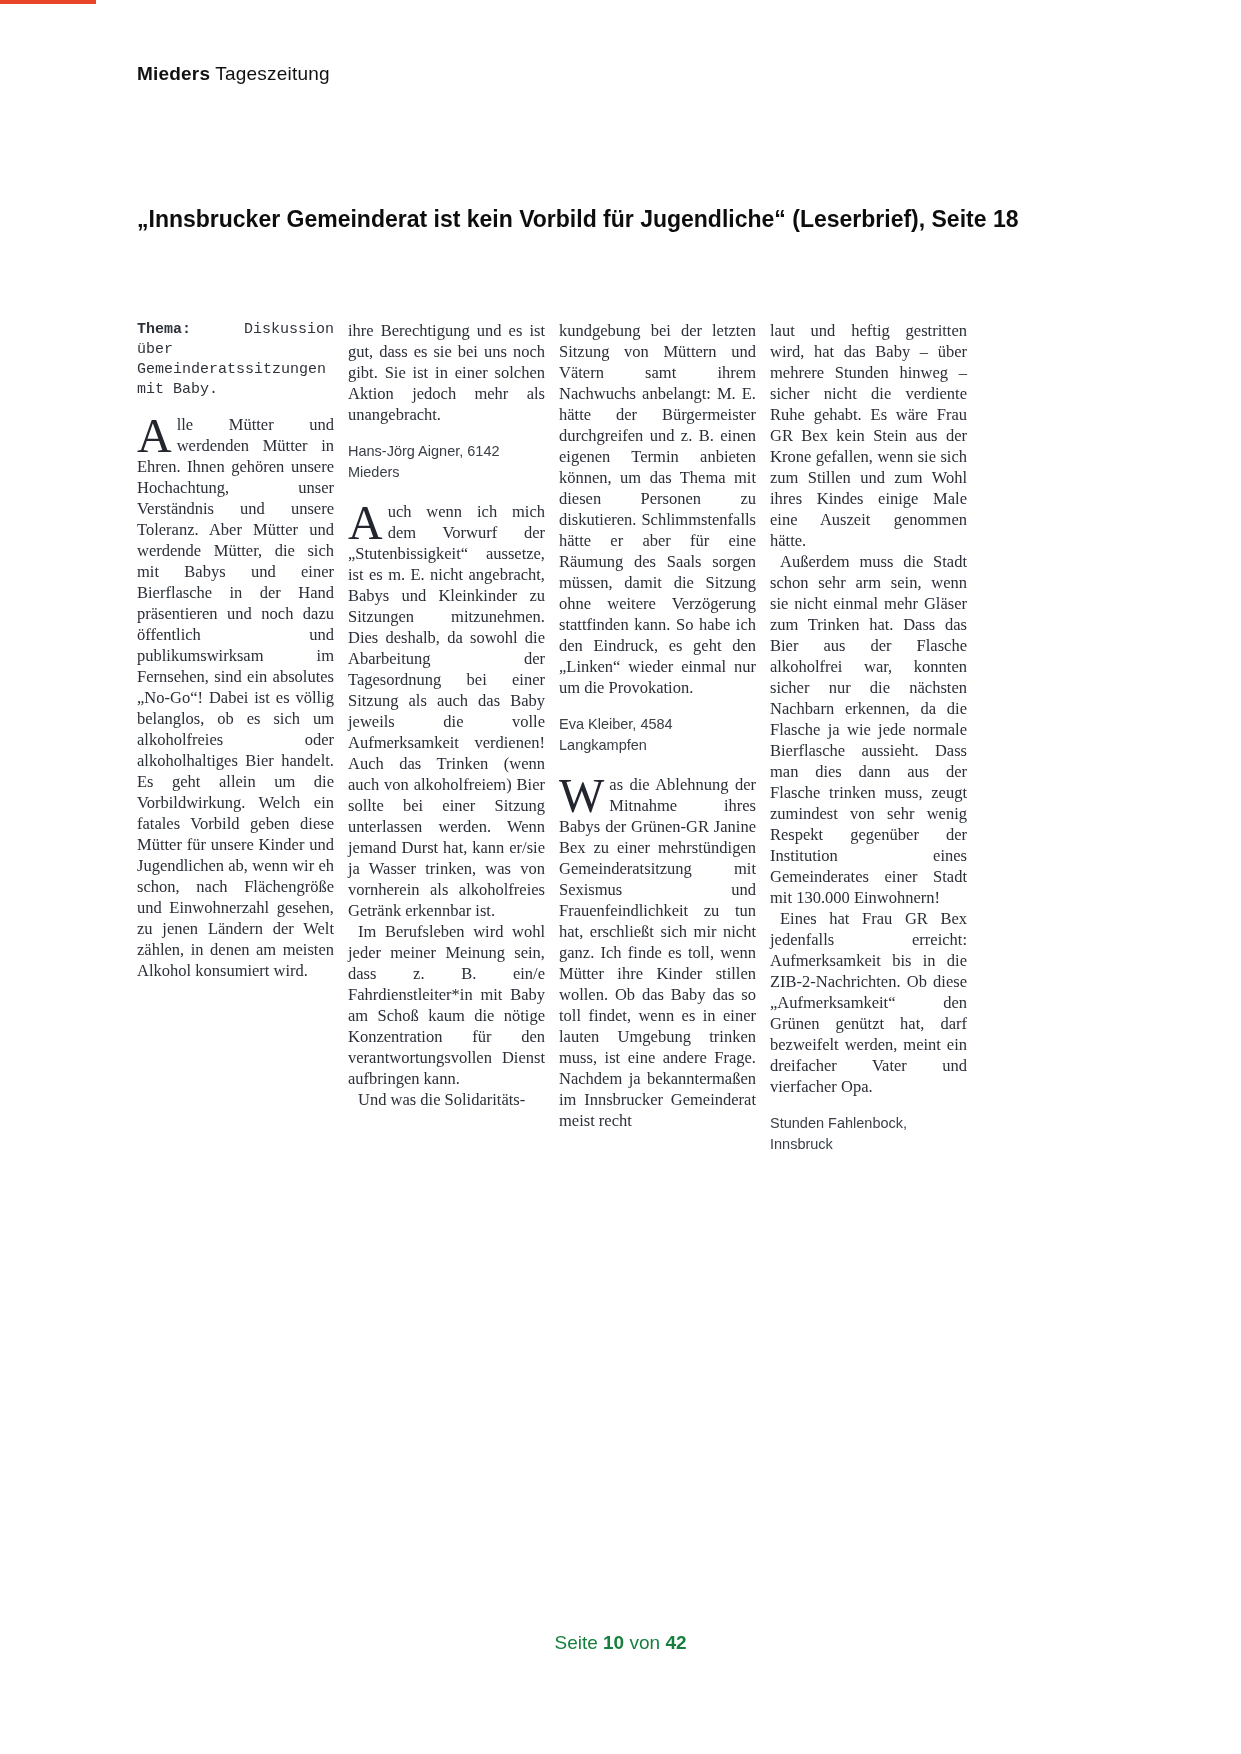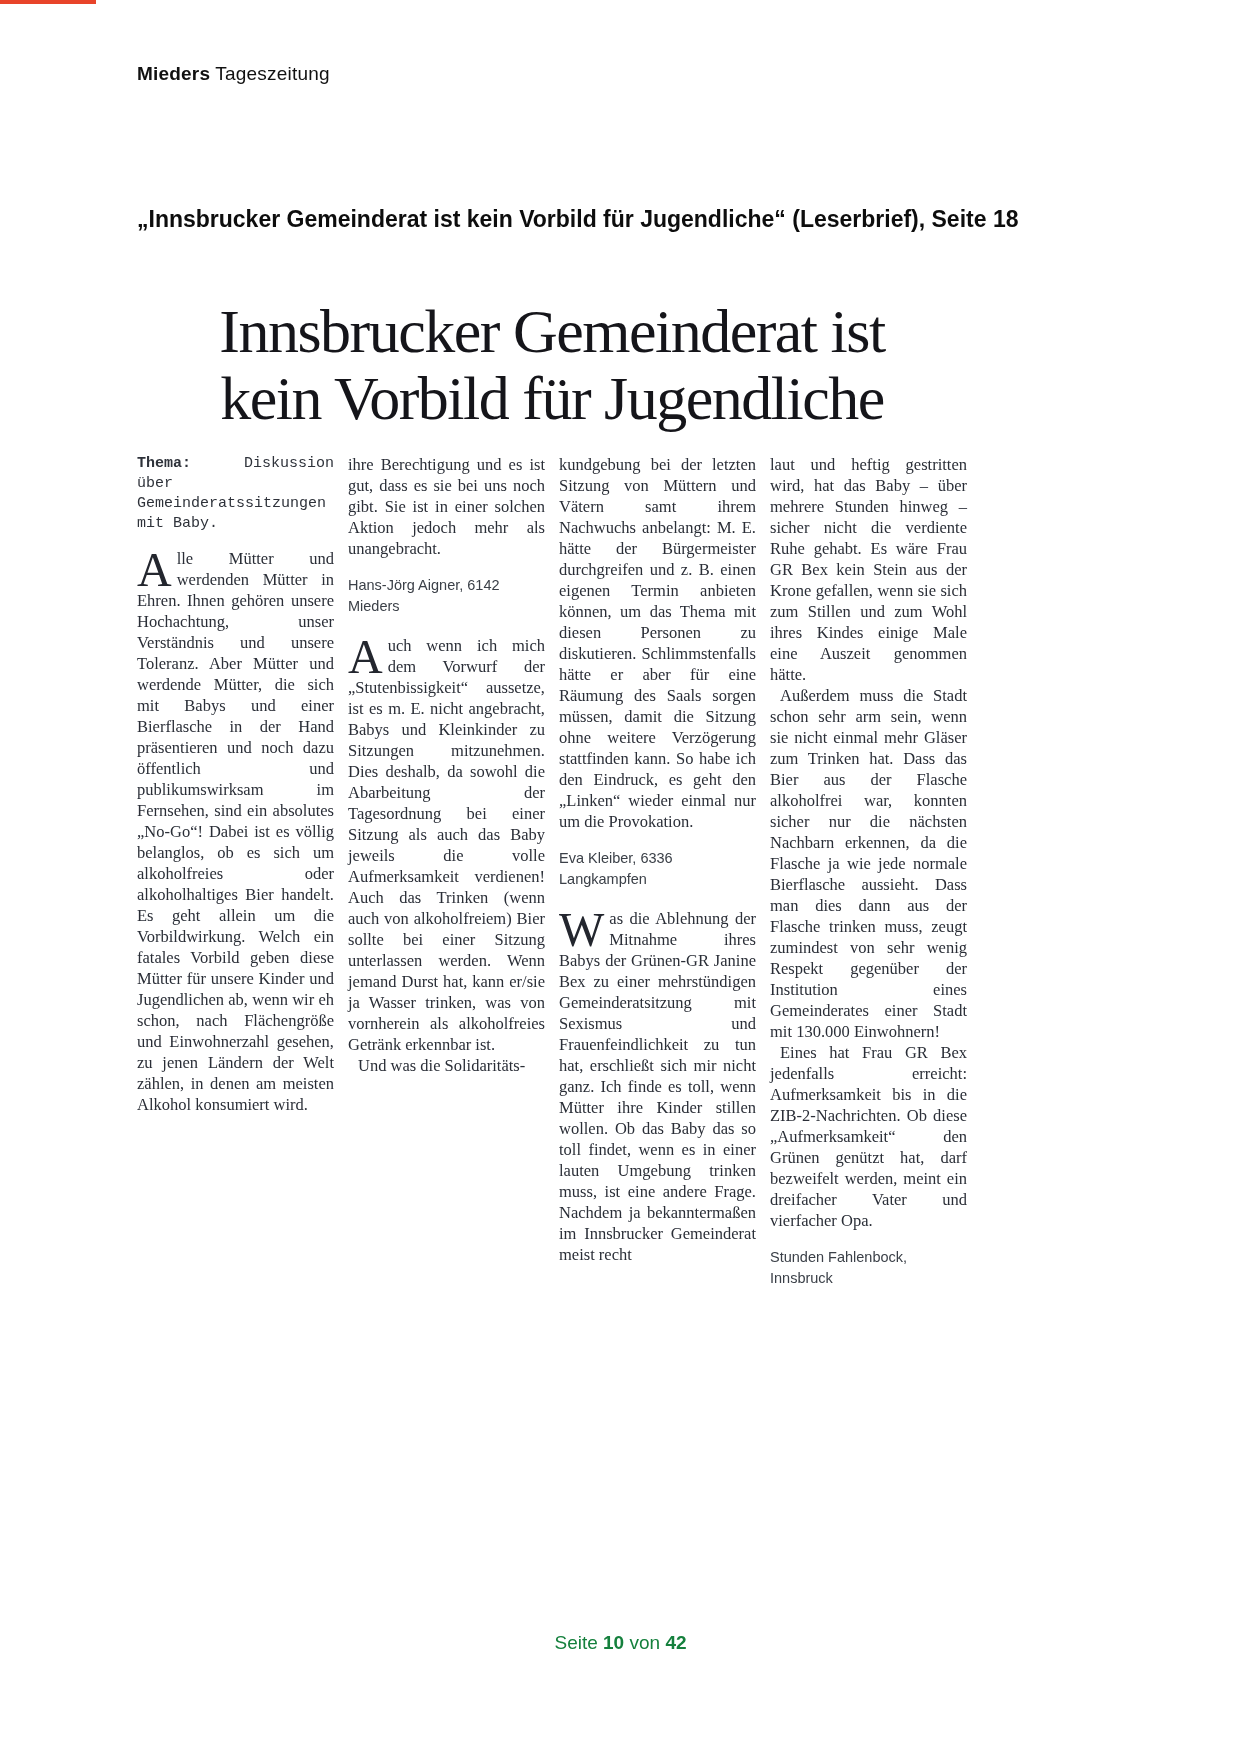--- a/index.html
+++ b/index.html
@@ -48,42 +48,39 @@
 </head>
 <body>
 
 <div class="top-mark"></div>
 
 <div class="brand"><span class="b">Mieders</span> <span>Tageszeitung</span></div>
 
 <div class="doc-title">„Innsbrucker Gemeinderat ist kein Vorbild für Jugendliche“ (Leserbrief), Seite 18</div>
 
 <div class="article">
-  <div class="headline">
-    <div>Innsbrucker Gemeinderat ist</div>
-    <div>kein Vorbild für Jugendliche</div>
-  </div>
 
   <div class="columns">
 
     <div class="col">
       <p class="lead"><span class="b">Thema:</span> <span>Diskussion über Gemeinderatssitzungen mit Baby.</span></p>
       <p class="dropcap-para"><span class="dropcap">A</span><span>lle Mütter und werdenden Mütter in Ehren. Ihnen gehören unsere Hochachtung, unser Verständnis und unsere Toleranz. Aber Mütter und werdende Mütter, die sich mit Babys und einer Bierflasche in der Hand präsentieren und noch dazu öffentlich und publikumswirksam im Fernsehen, sind ein absolutes „No-Go“! Dabei ist es völlig belanglos, ob es sich um alkoholfreies oder alkoholhaltiges Bier handelt. Es geht allein um die Vorbildwirkung. Welch ein fatales Vorbild geben diese Mütter für unsere Kinder und Jugendlichen ab, wenn wir eh schon, nach Flächengröße und Einwohnerzahl gesehen, zu jenen Ländern der Welt zählen, in denen am meisten Alkohol konsumiert wird.</span></p>
     </div>
 
     <div class="col">
       <p class="para">ihre Berechtigung und es ist gut, dass es sie bei uns noch gibt. Sie ist in einer solchen Aktion jedoch mehr als unangebracht.</p>
       <p class="signature">Hans-Jörg Aigner, 6142 Mieders</p>
       <p class="dropcap-para"><span class="dropcap">A</span><span>uch wenn ich mich dem Vorwurf der „Stutenbissigkeit“ aussetze, ist es m. E. nicht angebracht, Babys und Kleinkinder zu Sitzungen mitzunehmen. Dies deshalb, da sowohl die Abarbeitung der Tagesordnung bei einer Sitzung als auch das Baby jeweils die volle Aufmerksamkeit verdienen! Auch das Trinken (wenn auch von alkoholfreiem) Bier sollte bei einer Sitzung unterlassen werden. Wenn jemand Durst hat, kann er/sie ja Wasser trinken, was von vornherein als alkoholfreies Getränk erkennbar ist.</span></p>
+      <p class="para indent">Im Berufsleben wird wohl jeder meiner Meinung sein, dass z. B. ein/e Fahrdienstleiter*in mit Baby am Schoß kaum die nötige Konzentration für den verantwortungsvollen Dienst aufbringen kann.</p>
       <p class="para indent">Und was die Solidaritäts-</p>
     </div>
 
     <div class="col">
       <p class="para">kundgebung bei der letzten Sitzung von Müttern und Vätern samt ihrem Nachwuchs anbelangt: M. E. hätte der Bürgermeister durchgreifen und z. B. einen eigenen Termin anbieten können, um das Thema mit diesen Personen zu diskutieren. Schlimmstenfalls hätte er aber für eine Räumung des Saals sorgen müssen, damit die Sitzung ohne weitere Verzögerung stattfinden kann. So habe ich den Eindruck, es geht den „Linken“ wieder einmal nur um die Provokation.</p>
-      <p class="signature">Eva Kleiber, 6336 Langkampfen</p>
+      <p class="signature">Eva Kleiber, 4584 Langkampfen</p>
       <p class="dropcap-para"><span class="dropcap">W</span><span>as die Ablehnung der Mitnahme ihres Babys der Grünen-GR Janine Bex zu einer mehrstündigen Gemeinderatsitzung mit Sexismus und Frauenfeindlichkeit zu tun hat, erschließt sich mir nicht ganz. Ich finde es toll, wenn Mütter ihre Kinder stillen wollen. Ob das Baby das so toll findet, wenn es in einer lauten Umgebung trinken muss, ist eine andere Frage. Nachdem ja bekanntermaßen im Innsbrucker Gemeinderat meist recht</span></p>
     </div>
 
     <div class="col">
       <p class="para">laut und heftig gestritten wird, hat das Baby – über mehrere Stunden hinweg – sicher nicht die verdiente Ruhe gehabt. Es wäre Frau GR Bex kein Stein aus der Krone gefallen, wenn sie sich zum Stillen und zum Wohl ihres Kindes einige Male eine Auszeit genommen hätte.</p>
       <p class="para indent">Außerdem muss die Stadt schon sehr arm sein, wenn sie nicht einmal mehr Gläser zum Trinken hat. Dass das Bier aus der Flasche alkoholfrei war, konnten sicher nur die nächsten Nachbarn erkennen, da die Flasche ja wie jede normale Bierflasche aussieht. Dass man dies dann aus der Flasche trinken muss, zeugt zumindest von sehr wenig Respekt gegenüber der Institution eines Gemeinderates einer Stadt mit 130.000 Einwohnern!</p>
       <p class="para indent">Eines hat Frau GR Bex jedenfalls erreicht: Aufmerksamkeit bis in die ZIB-2-Nachrichten. Ob diese „Aufmerksamkeit“ den Grünen genützt hat, darf bezweifelt werden, meint ein dreifacher Vater und vierfacher Opa.</p>
       <p class="signature">Stunden Fahlenbock, Innsbruck</p>
     </div>
 

